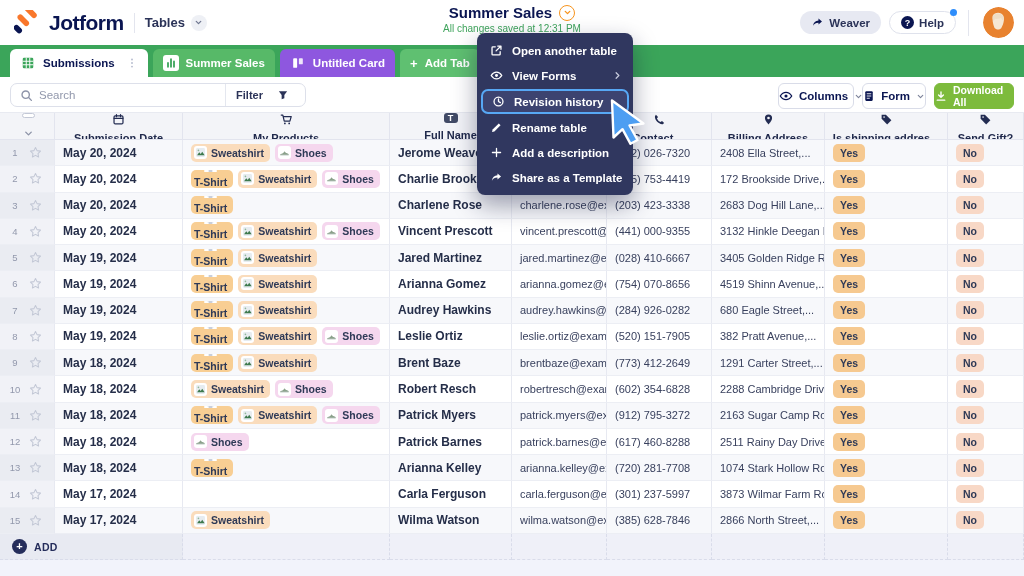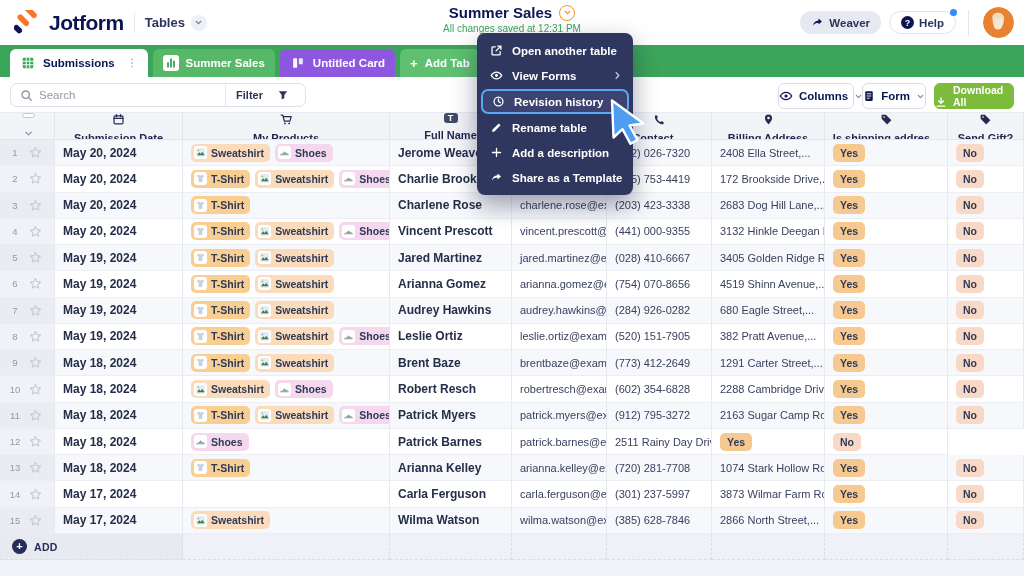--- a/index.html
+++ b/index.html
@@ -63,21 +63,21 @@
   .trow { display:grid; grid-template-columns:var(--cols); height:26.27px; background:#fff; }
   .trow.alt { background:#f7f8fb; }
   .td { display:flex; align-items:center; padding:0 8px; border-right:1px solid #e7e9f1; border-bottom:1px solid #eceef4; font-size:11px; color:#39415e; overflow:hidden; white-space:nowrap; }
   .td.numcell { justify-content:flex-start; gap:8px; padding-left:9px; background:#f1f2f7; }
   .trow.alt .td.numcell { background:#eaecf2; }
   .rownum { font-size:9.5px; color:#9298ac; width:12px; text-align:center; }
   .star { color:#c3c8d6; cursor:pointer; }
   .td.date, .td.name { font-size:12px; color:#252e49;font-weight:bold; }
   .chip { display:inline-flex; align-items:center; gap:4px; height:18px; border-radius:5px; padding:0 6px 0 3px; margin-right:5px; font-size:10.5px; font-weight:bold; color:#2f3a57; flex:none; }
   .chip .pic { width:13px; height:13px; border-radius:3px; background:#fff; display:flex; align-items:center; justify-content:center; overflow:hidden; }
-  .chip.tshirt { background:#f8ce93; }
+  .chip.tshirt { background:#f8ce93;flex-direction:column; }
   .chip.sweatshirt { background:#fadcbc; }
   .chip.shoes { background:#f5d7ee; }
   .ynchip { display:inline-flex; align-items:center; height:18px; border-radius:5px; padding:0 7px; font-size:10.5px; font-weight:bold; color:#2f3a57; }
   .ynchip.yes { background:#f6c990; }
   .ynchip.no { background:#f8d8c6; }
 
   
   .addrow { position:absolute; left:0; top:534px; width:1024px; height:26px; background:#eff0f8; display:grid; grid-template-columns:183px 207px 122px 95px 105px 113px 123px 1fr; }
   .addrow > div { border-right:1px dashed #d9dcea; border-bottom:1px dashed #d9dcea; }
   .addrow .addcell { background:#e8eaf2; display:flex; align-items:center; gap:7px; padding-left:12px; cursor:pointer; }
@@ -238,21 +238,21 @@
             <path d="M5.5 5h5M5.5 8h5M5.5 11h3" stroke="#fff" stroke-width="1.2" stroke-linecap="round"></path>
           </svg>
       </span>
       <span>Form</span>
       <span class="icon chev">
         <svg width="9" height="9" viewBox="0 0 16 16" fill="none" stroke="currentColor" stroke-width="2" stroke-linecap="round" stroke-linejoin="round">
             <path d="M4 6l4 4 4-4"></path>
           </svg>
       </span>
     </div>
-    <div class="tb-btn dl" style="left:934px; width:80px;align-items:flex-end;">
+    <div class="tb-btn dl" style="left:934px; width:80px;">
       <span class="icon">
         <svg width="12" height="12" viewBox="0 0 16 16" fill="none" stroke="#fff" stroke-width="1.8" stroke-linecap="round" stroke-linejoin="round">
             <path d="M8 2.5v7M4.8 6.6L8 9.8l3.2-3.2M3 13.5h10"></path>
           </svg>
       </span>
       <span style="font-size:10.5px;">Download All</span>
     </div>
   </div>
 
   <div class="thead" id="thead">
@@ -850,20 +850,21 @@
               <svg width="11" height="11" viewBox="0 0 16 16">
                 <path d="M1.8 10.5c3-.5 5-2 6.5-4.2l1.1 1.7c1.5 1 3.6 1.5 4.6 2.1v1.9H1.8z" fill="#8ba18b"></path>
                 <path d="M1.8 11.2h12.2v.8H1.8z" fill="#d8dde2"></path>
               </svg>
             </span>
             <span>Shoes</span>
           </span>
         </div>
         <div class="td name">Patrick Barnes</div>
         <div class="td">patrick.barnes@example.c...</div>
+        <div class="td">(617) 460-8288</div>
         <div class="td">2511 Rainy Day Drive,...</div>
         <div class="td">
           <span class="ynchip yes">Yes</span>
         </div>
         <div class="td">
           <span class="ynchip no">No</span>
         </div>
       </div>
       <div class="trow alt">
         <div class="td numcell">

